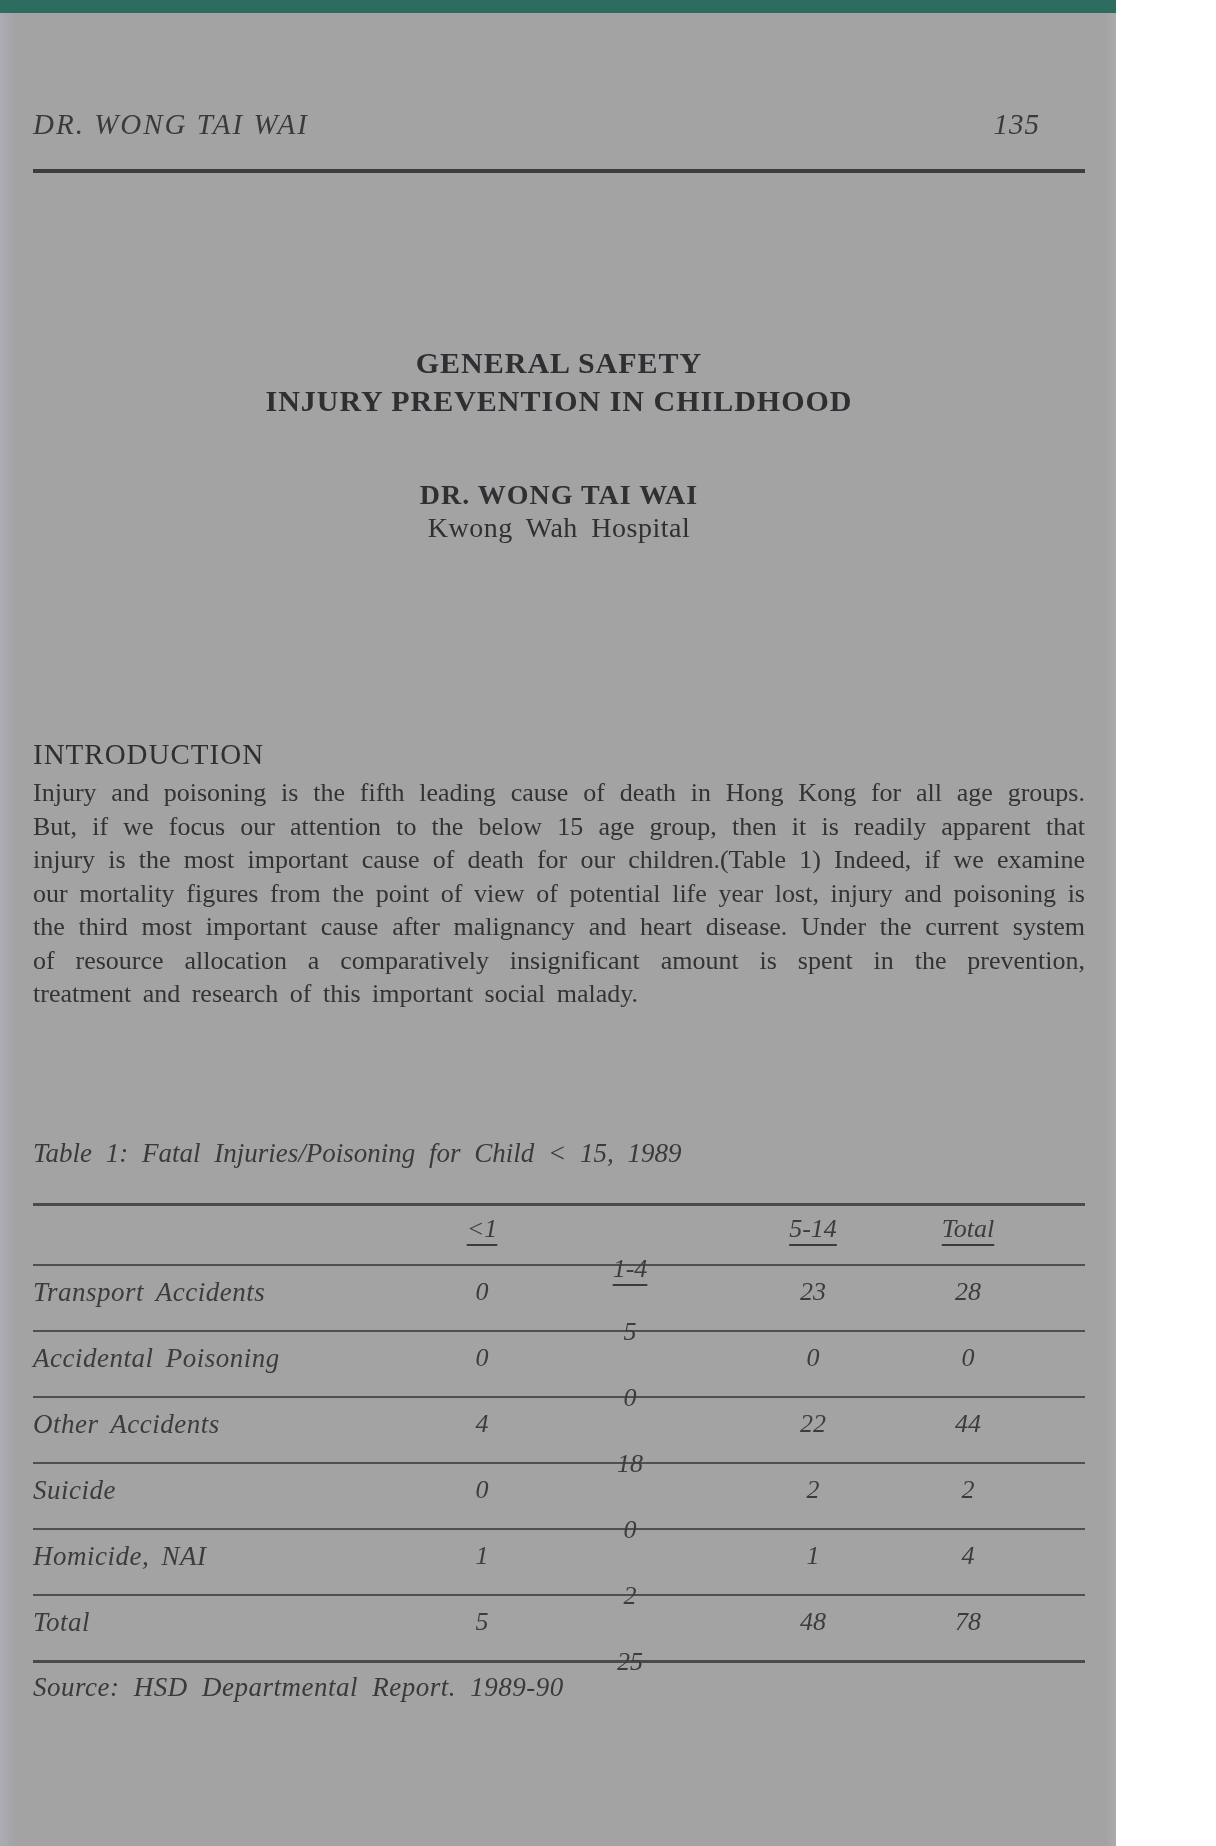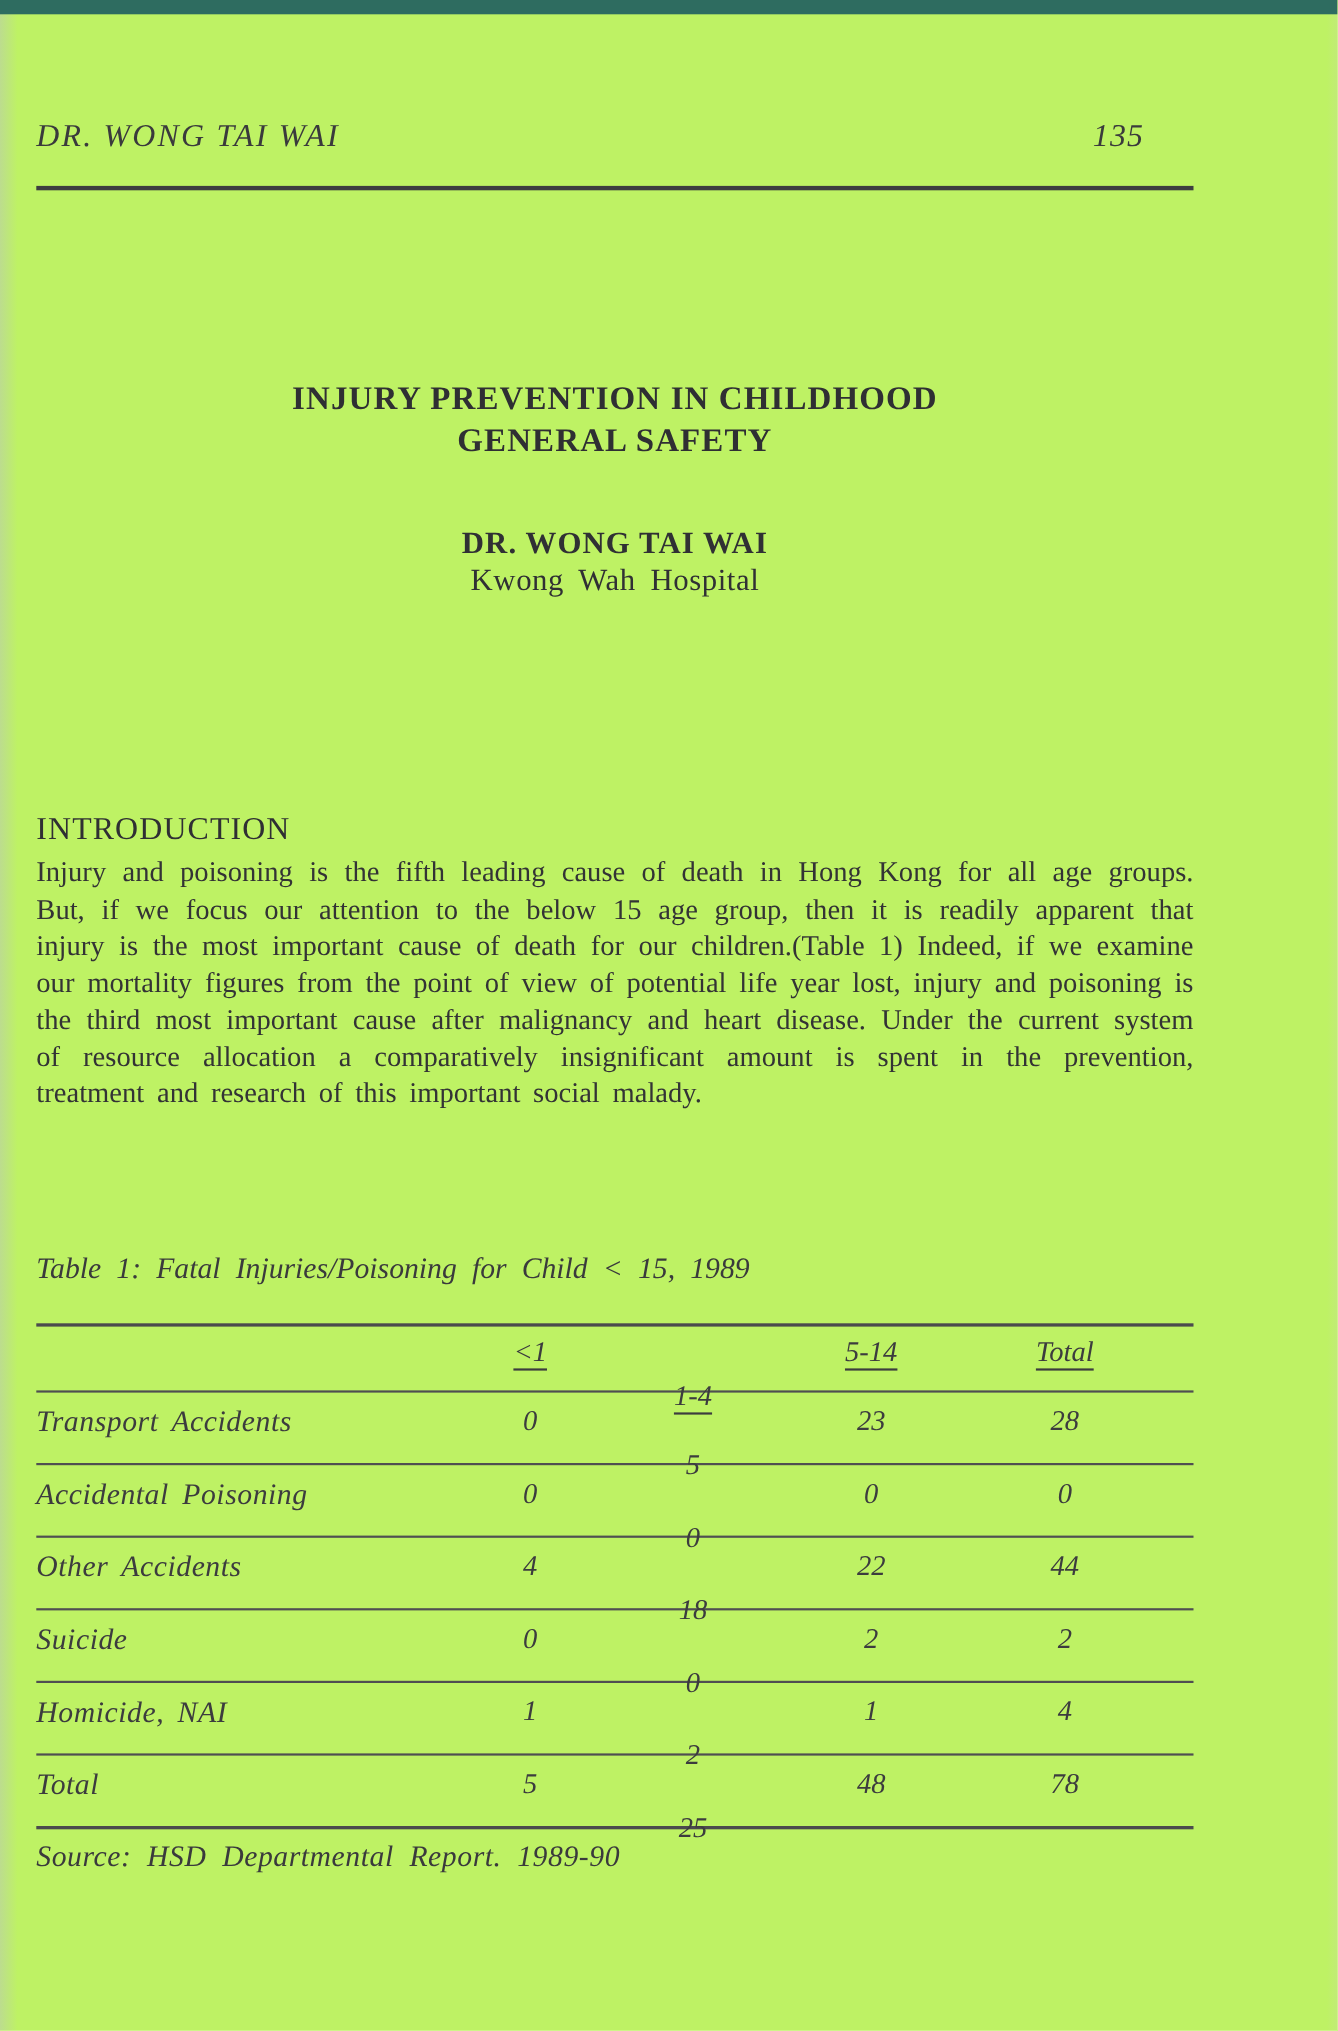--- a/index.html
+++ b/index.html
@@ -3,22 +3,22 @@
 <meta charset="utf-8">
 <style>
   html, body { margin: 0; padding: 0; }
   body {
     width: 1216px; height: 1846px;
     background: #ffffff;
     font-family: "Liberation Serif", serif;
   }
   .page {
     position: relative;
-    width: 1216px; height: 1846px;
-    background: #bef264;
+    width: 1116px; height: 1846px;
+    background: #a3a3a3;
     overflow: hidden;
     color: #333335;
   }
   
   .page::before {
     content: "";
     position: absolute; inset: 0;
     background:
       linear-gradient(to right, rgba(185,185,212,0.38), rgba(255,255,255,0) 16px),
       linear-gradient(to left, rgba(205,205,205,0.18), rgba(255,255,255,0) 10px);
@@ -86,21 +86,21 @@
     position: absolute; left: 0; top: 11px;
     font-size: 27px; letter-spacing: 0.5px; word-spacing: 5px;
     white-space: nowrap;
   }
   .tv {
     position: absolute; top: 11px; transform: translateX(-50%);
     font-size: 26px;
   }
   .c1 { left: 449px; }
   .c2 { left: 597px; margin-top: 40px; }
-  .c3 { left: 759px; }
+  .c3 { left: 780px; }
   .c4 { left: 935px; }
   .table-source {
     position: absolute; top: 1672px; left: 33px;
     font-style: italic; font-size: 27px; word-spacing: 7px;
     letter-spacing: 0.5px; color: #3a3a3c;
   }
 </style>
 </head>
 <body>
 
@@ -109,22 +109,22 @@
   <div class="top-band"></div>
 
   <header class="running-header">
     <span class="rh-author">DR. WONG TAI WAI</span>
     <span class="rh-page">135</span>
   </header>
 
   <div class="header-rule"></div>
 
   <div class="title-block">
+    <div class="title-line">GENERAL SAFETY</div>
     <div class="title-line">INJURY PREVENTION IN CHILDHOOD</div>
-    <div class="title-line">GENERAL SAFETY</div>
   </div>
 
   <div class="author-block">
     <div class="author-name">DR. WONG TAI WAI</div>
     <div class="author-affil">Kwong Wah Hospital</div>
   </div>
 
   <h2 class="intro-heading">INTRODUCTION</h2>
 
   <p class="intro-body">Injury and poisoning is the fifth leading cause of death in Hong Kong for all age groups.  But, if we focus our attention to the below 15 age group, then it is readily apparent that injury is the most important cause of death for our children.(Table 1) Indeed, if we examine our mortality figures from the point of view of potential life year lost, injury and poisoning is the third most important cause after malignancy and heart disease.  Under the current system of resource allocation a comparatively insignificant amount is spent in the prevention, treatment and research of this important social malady.</p>

